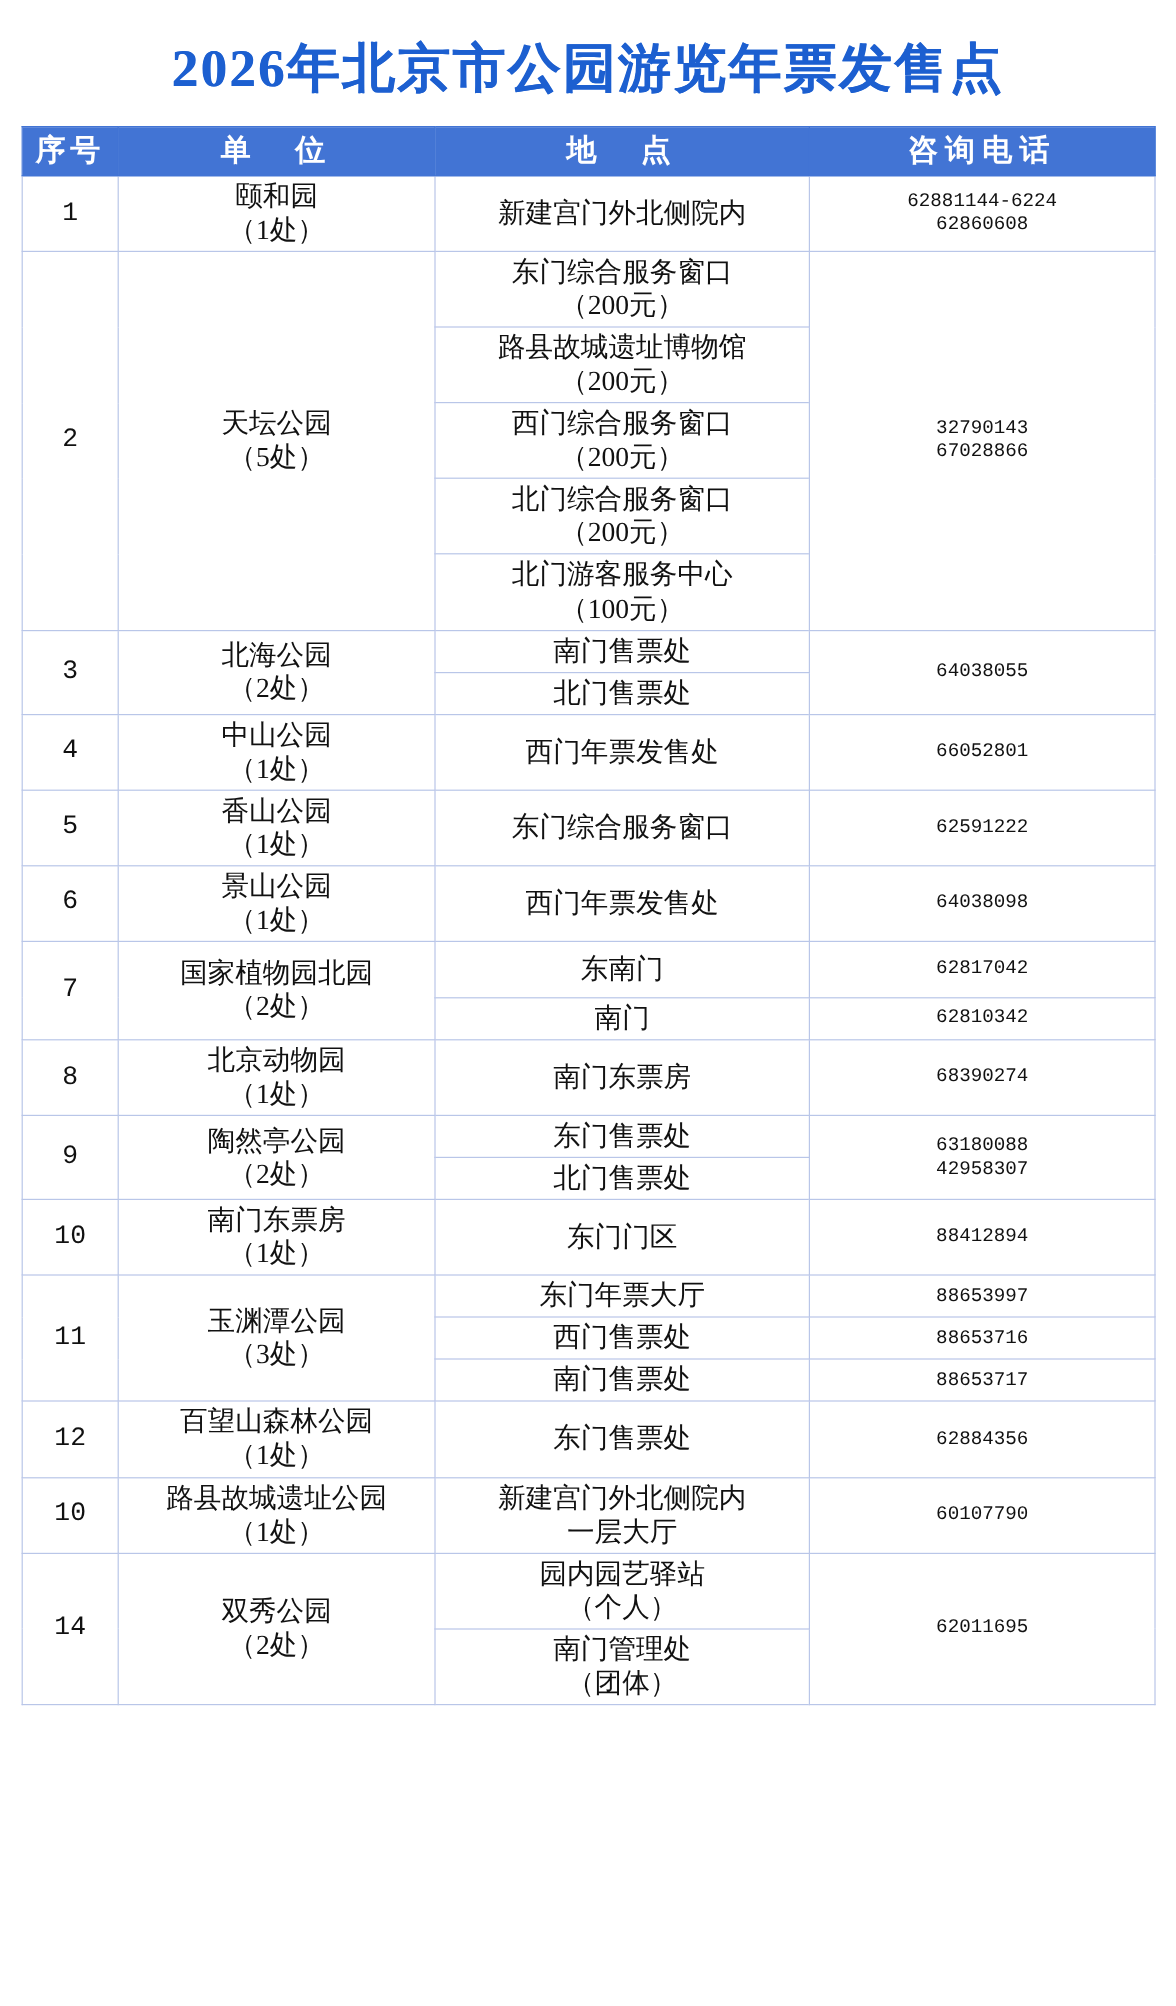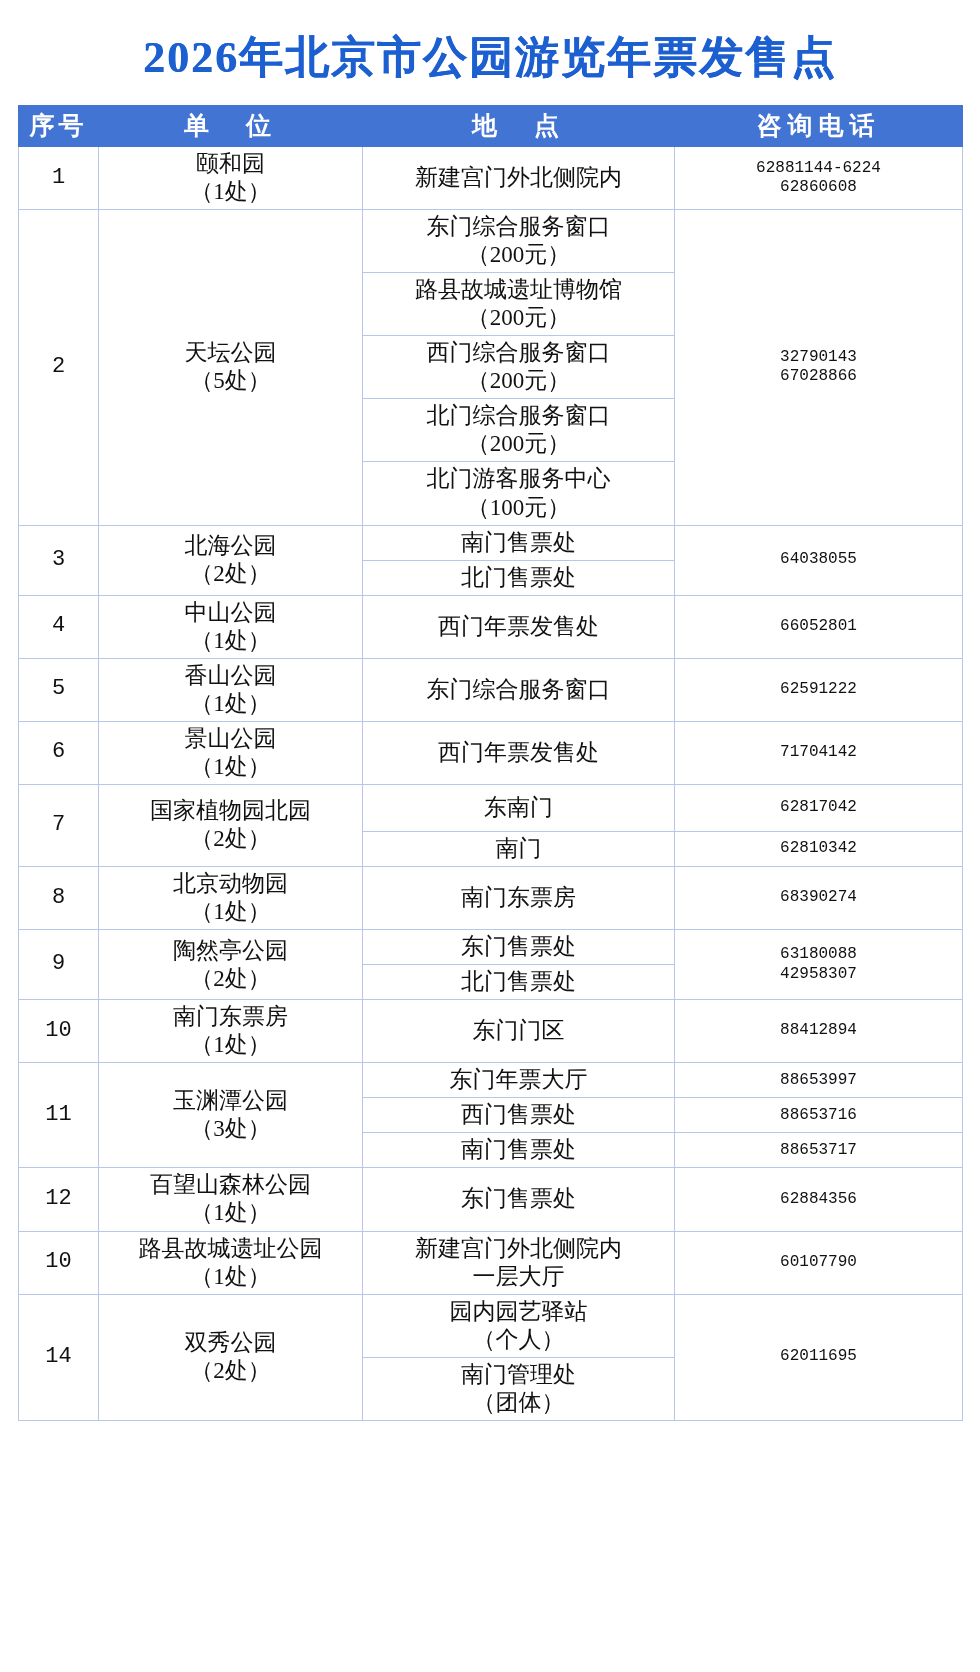--- a/index.html
+++ b/index.html
@@ -204,21 +204,21 @@
         <tr>
           <td class="idx" rowspan="1">6</td>
           <td class="cell-lines" rowspan="1">
             <span>景山公园</span>
             <span>（1处）</span>
           </td>
           <td class="cell-lines">
             <span>西门年票发售处</span>
           </td>
           <td class="cell-lines tel">
-            <span>71704142</span>
+            <span>64038098</span>
           </td>
         </tr>
         <tr class="pad-row">
           <td class="idx" rowspan="2">7</td>
           <td class="cell-lines" rowspan="2">
             <span>国家植物园北园</span>
             <span>（2处）</span>
           </td>
           <td class="cell-lines">
             <span>东南门</span>

